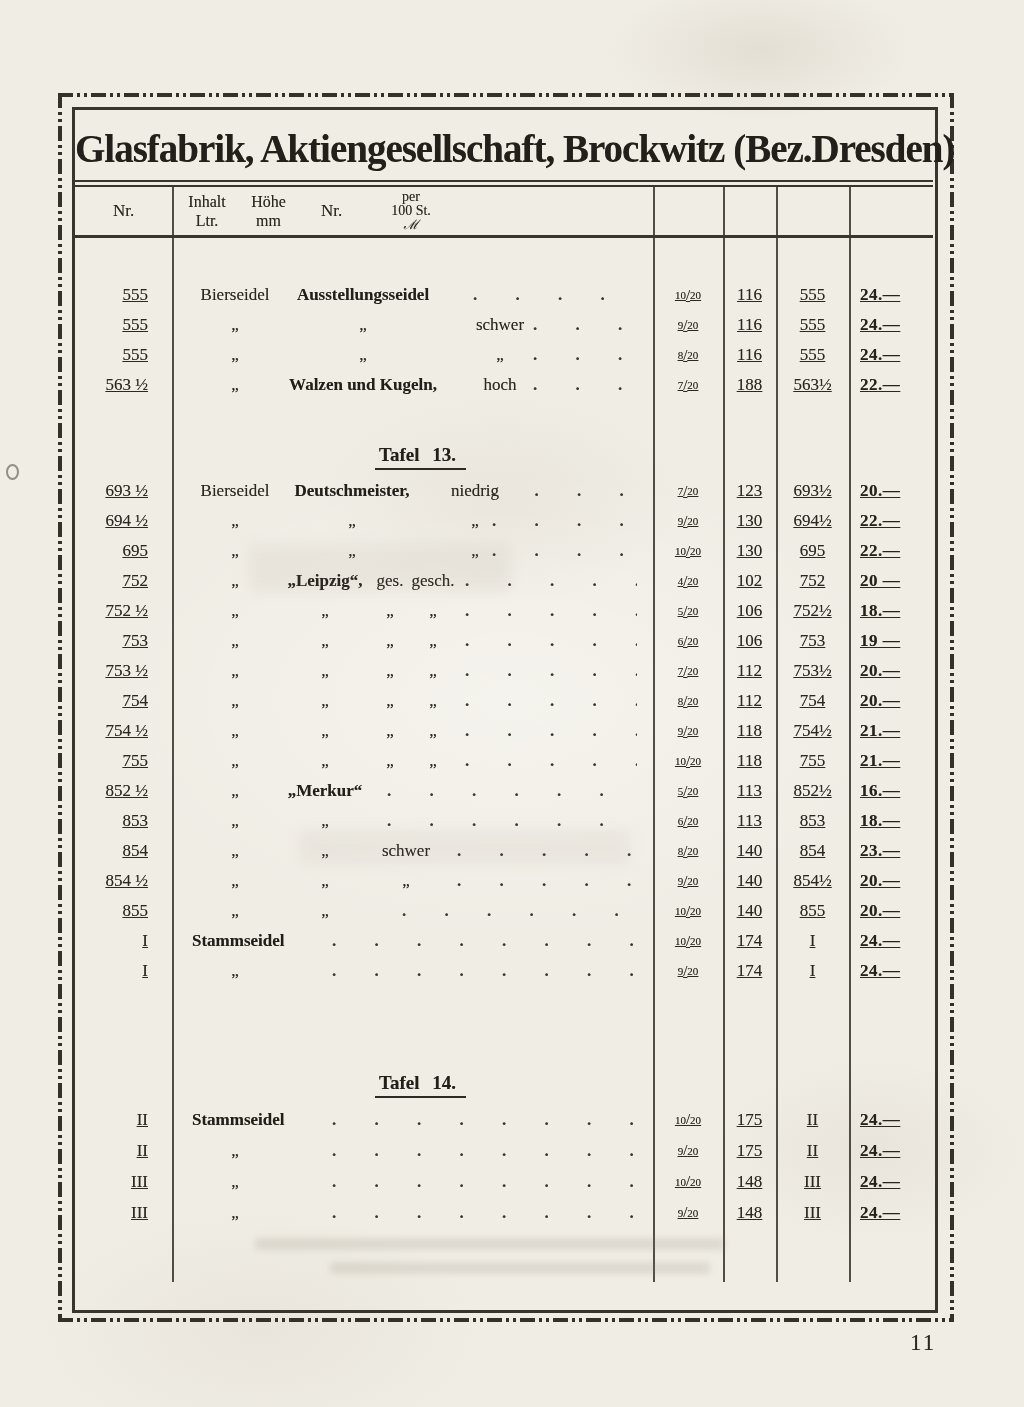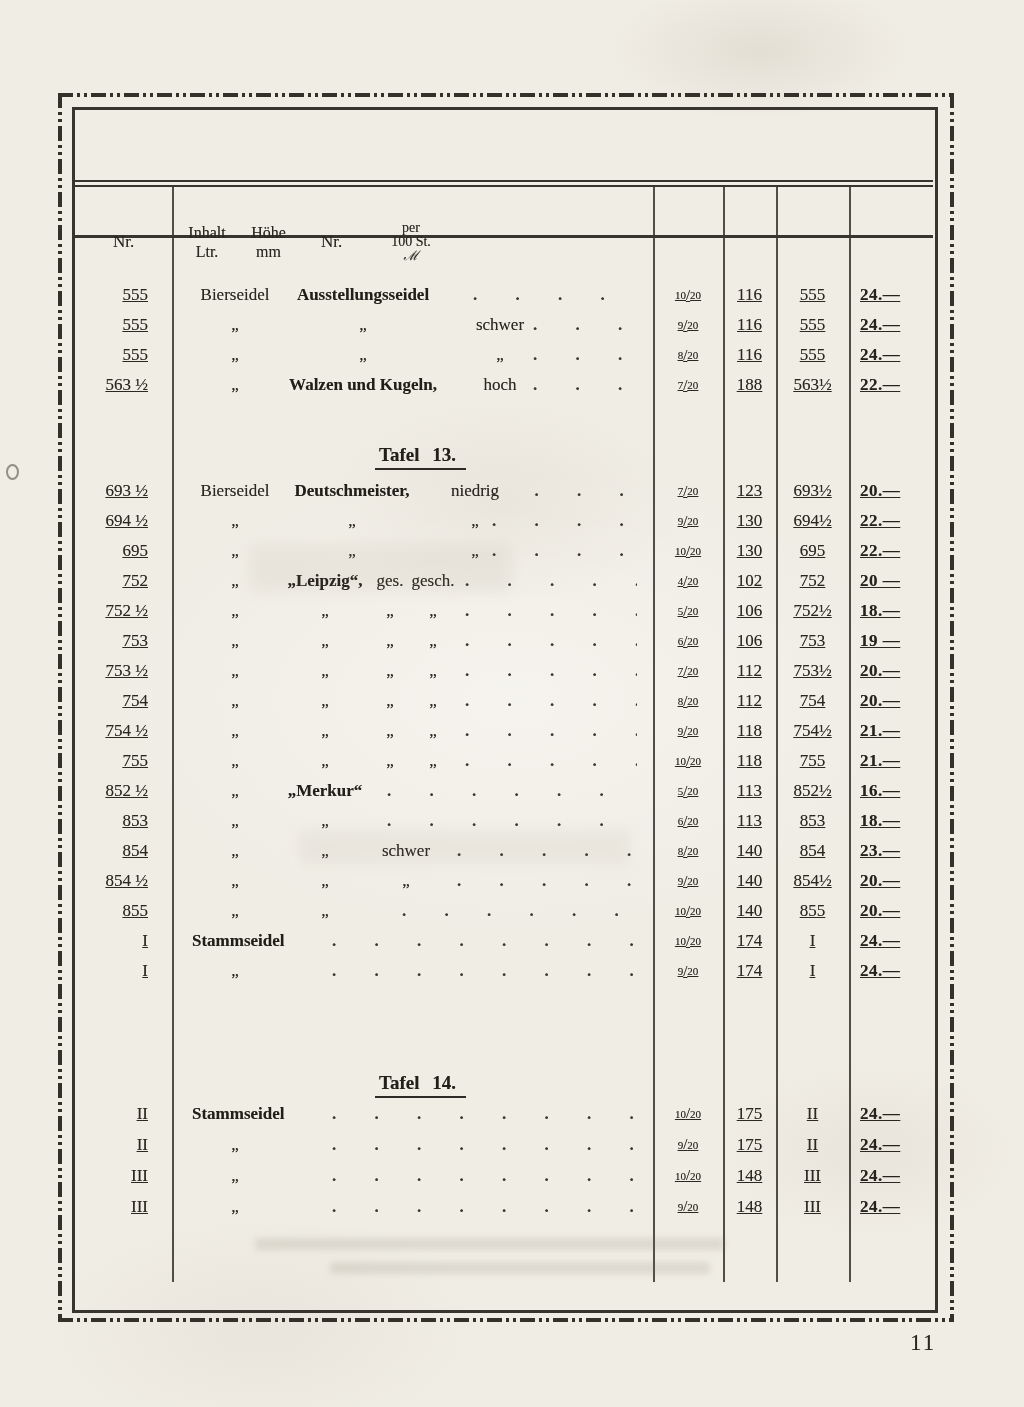--- a/index.html
+++ b/index.html
@@ -31,33 +31,33 @@
 
   .rule{position:absolute;left:75px;width:858px;background:#38352f;}
   .rule.r1{top:180px;height:2px;}
   .rule.r2{top:185px;height:2px;}
   .rule.r3{top:235px;height:3px;}
 
   .vline{position:absolute;top:186px;height:1096px;width:2px;background:#3a3731;opacity:.88;}
   .vl1{left:172px;} .vl2{left:653px;} .vl3{left:723px;} .vl4{left:776px;} .vl5{left:849px;}
 
   
-  .thead{position:absolute;left:75px;top:186px;width:860px;height:49px;display:flex;align-items:center;margin-top:31px;}
+  .thead{position:absolute;left:75px;top:186px;width:860px;height:49px;display:flex;align-items:center;}
   .thead .hc{text-align:center;font-size:17px;line-height:19px;}
   .hc.h-nr{width:97px;} .hc.h-art{width:481px;font-size:19px;} .hc.h-inh{width:70px;font-size:16px;}
   .hc.h-hoe{width:53px;font-size:16px;} .hc.h-nr2{width:73px;} .hc.h-per{width:86px;font-size:14px;line-height:14px;}
   .mark-sym{font-size:13px;font-style:italic;}
 
   
   .tbody{position:absolute;left:75px;top:240px;width:860px;}
   .sec0{padding-top:40px;}
   .sec-heading{width:fit-content;margin-left:300px;font-weight:bold;font-size:19px;word-spacing:8px;color:#23201b;}
   .sec-heading span{display:inline-block;border-bottom:2.5px solid #2e2b26;padding:0 10px 2px 4px;}
   .sec-h1{margin-top:44px;margin-bottom:6px;}
-  .sec-h2{margin-top:86px;}
+  .sec-h2{margin-top:86px;margin-bottom:6px;}
   .row{display:flex;height:30px;align-items:center;position:relative;text-decoration:underline;}
   .sec2 .row{height:31px;}
   .cell{height:100%;display:flex;align-items:center;box-sizing:border-box;font-size:17px;}
   .c-nr{width:97px;justify-content:flex-end;padding-right:24px;}
   .c-art{width:481px;position:relative;}
   .c-inh{width:70px;justify-content:center;font-size:15px;}
   .c-hoe{width:53px;justify-content:center;}
   .c-nr2{width:73px;justify-content:center;}
   .c-pr{width:86px;justify-content:flex-start;padding-left:11px;font-weight:bold;letter-spacing:.5px;color:#26231d;}
   .c-inh sup{font-size:11px;vertical-align:6px;}
@@ -86,20 +86,21 @@
 
 <div class="page ink">
 
   <div class="dec h top"></div>
   <div class="dec h bottom"></div>
   <div class="dec v left"></div>
   <div class="dec v right"></div>
 
   <div class="inner-border"></div>
 
+  <div class="title">Glasfabrik, Aktiengesellschaft, Brockwitz (Bez.Dresden)</div>
 
   <div class="rule r1"></div>
   <div class="rule r2"></div>
   <div class="rule r3"></div>
 
   <div class="vline vl1"></div>
   <div class="vline vl2"></div>
   <div class="vline vl3"></div>
   <div class="vline vl4"></div>
   <div class="vline vl5"></div>

